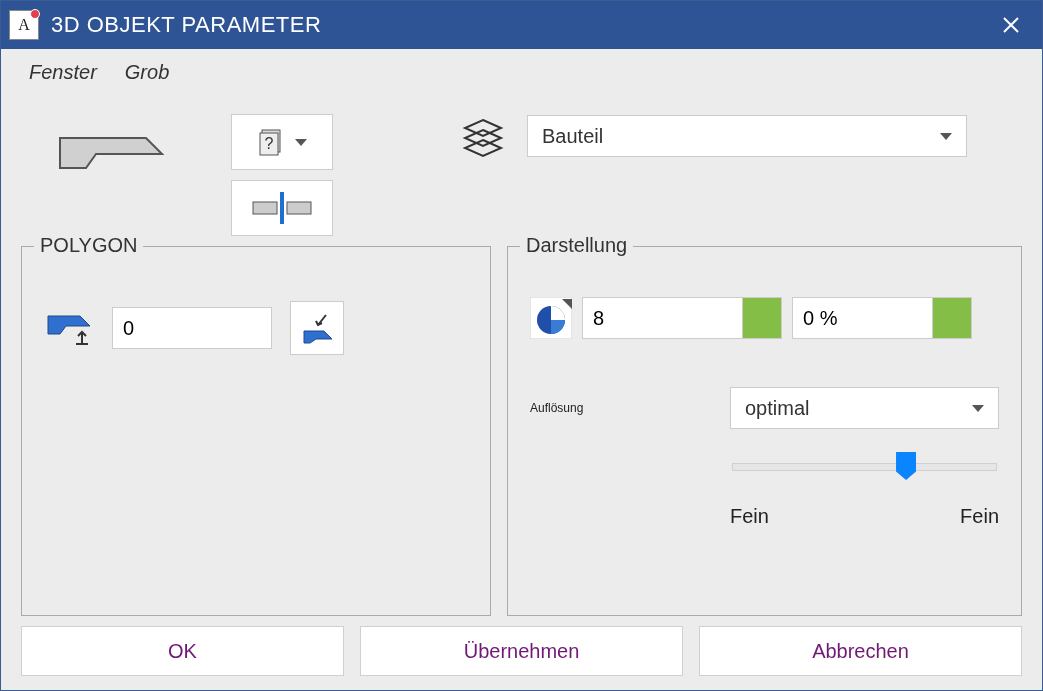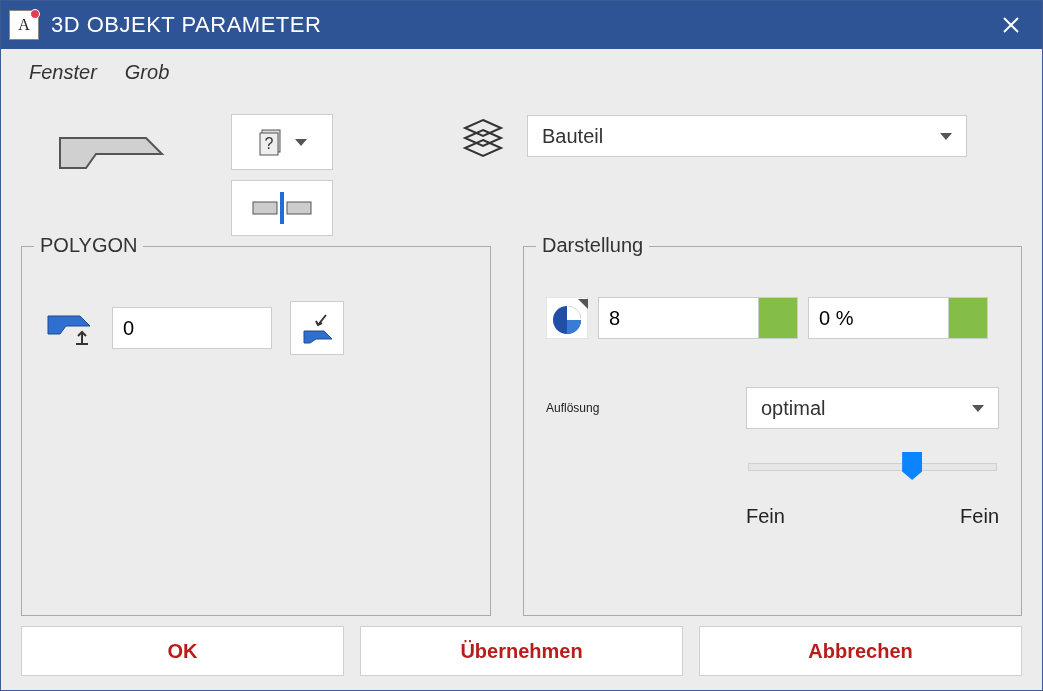--- a/index.html
+++ b/index.html
@@ -118,21 +118,21 @@
     justify-content: space-between;
     box-sizing: border-box;
   }
   .select { cursor: pointer; }
   .select .caret, .caret {
     width: 0; height: 0;
     border-left: 6px solid transparent;
     border-right: 6px solid transparent;
     border-top: 7px solid #555;
   }
-  .group-row { display: flex; gap: 32px; flex: 1; }
+  .group-row { display: flex; gap: 16px; flex: 1; }
   .group {
     border: 1px solid var(--border);
     position: relative;
     padding: 44px 22px 22px 22px;
     flex: 1;
     min-height: 280px;
     box-sizing: border-box;
     background: var(--chrome-bg);
   }
   .group-label {
@@ -180,24 +180,23 @@
     position: absolute; top: -12px;
     clip-path: polygon(0 0, 100% 0, 100% 70%, 50% 100%, 0 70%);
     left: 62%;
     cursor: pointer;
   }
   .slider-labels { display: flex; justify-content: space-between; font-size: 20px; margin-top: 34px; }
   .button-row { display: flex; gap: 16px; margin-top: auto; }
   .main-btn {
     flex: 1; height: 48px;
     background: var(--btn-bg); border: 1px solid var(--btn-border);
-    font-size: 20px; color: #b91c1c;
+    font-size: 20px; color: #701a75;
     display: flex; align-items: center; justify-content: center;
     cursor: pointer;
-    font-weight: bold;
   }
   svg { display: block; }
 </style>
 </head>
 <body>
 
 <div class="window">
 
   <div class="titlebar">
     <div class="app-icon-box">A</div>

